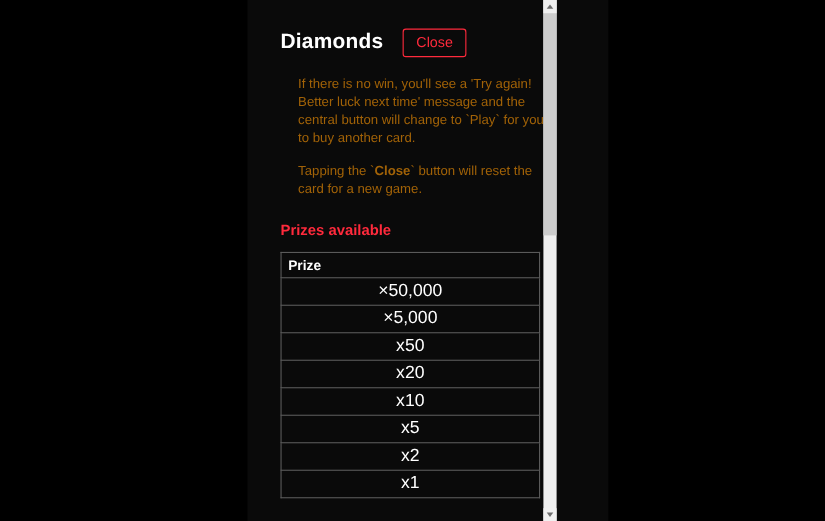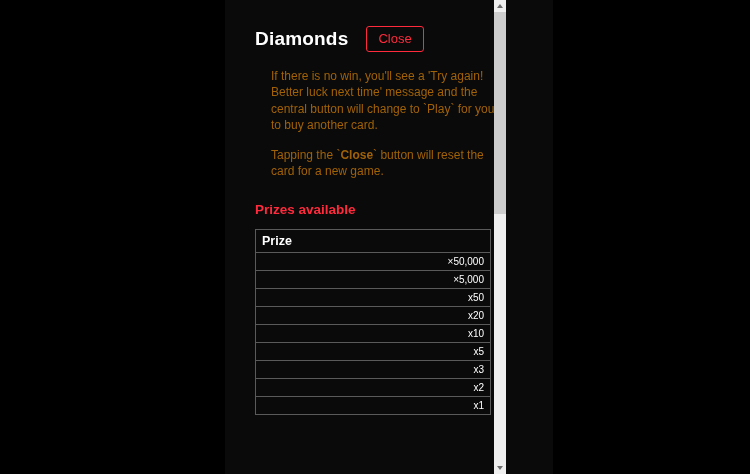--- a/index.html
+++ b/index.html
@@ -83,22 +83,22 @@
   table.prizes th {
     border: 1px solid #5a5a5a;
     font-size: 12.5px;
     font-weight: bold;
     text-align: left;
     padding: 4px 6px;
     color: #ffffff;
   }
   table.prizes td {
     border: 1px solid #5a5a5a;
-    font-size: 10px;
-    text-align: right;
+    font-size: 16px;
+    text-align: center;
     padding: 3px 6px;
     color: #ffffff;
   }
   .scrollbar-track {
     position: absolute;
     right: 244px;
     top: 0;
     width: 12px;
     height: 474px;
     background: #efefef;
@@ -161,23 +161,20 @@
         <tr>
             <td>x20</td>
           </tr>
         <tr>
             <td>x10</td>
           </tr>
         <tr>
             <td>x5</td>
           </tr>
         <tr>
-            <td>x3</td>
-          </tr>
-        <tr>
             <td>x2</td>
           </tr>
         <tr>
             <td>x1</td>
           </tr>
 
       </tbody>
     </table>
 
   </div>

